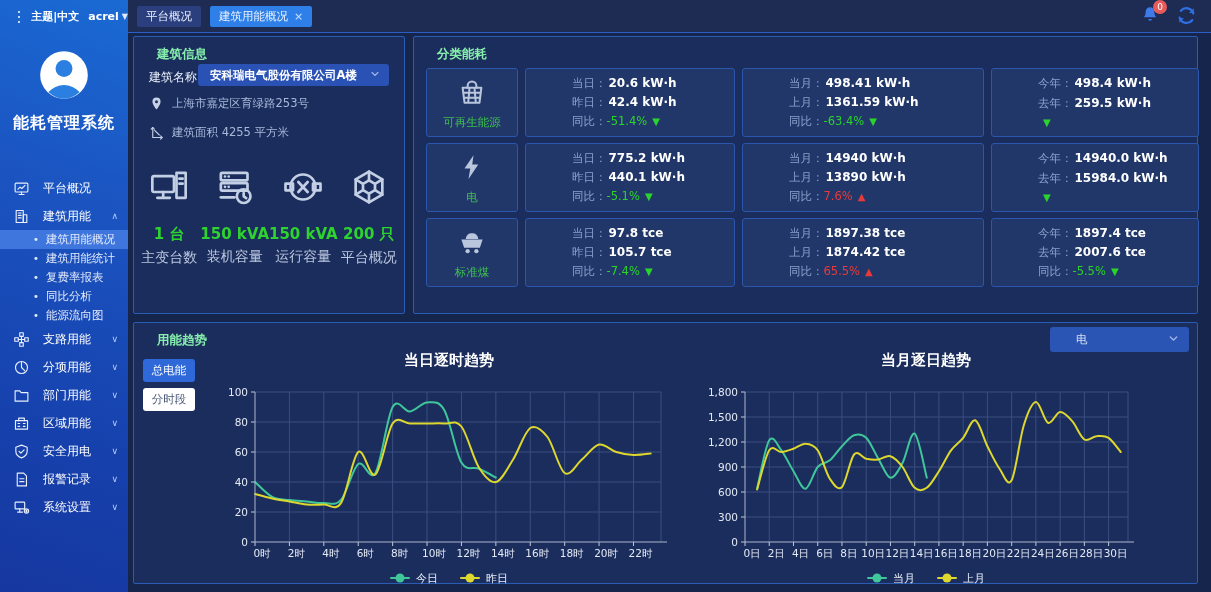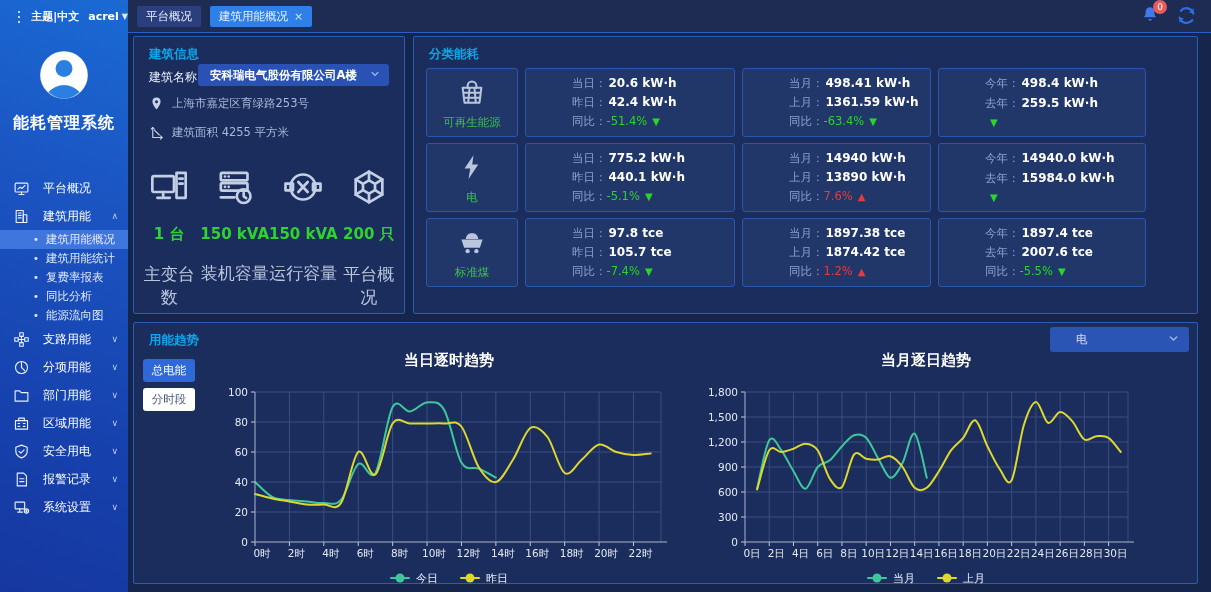--- a/index.html
+++ b/index.html
@@ -40,50 +40,50 @@
   .tab-close { margin-left:6px; color:#cfe4ff; font-size:11px; }
   .topbar-icons { position:absolute; right:14px; top:0; height:33px; display:flex; align-items:center; gap:16px; }
   .bell-wrap { position:relative; color:#3e7ae8; cursor:pointer; }
   .bell-wrap svg { width:20px; height:20px; }
   .bell-badge { position:absolute; top:-5px; right:-7px; background:#e85b5b; color:#fff; font-size:9px;
     min-width:14px; height:14px; border-radius:8px; display:flex; align-items:center; justify-content:center; padding:0 3px; }
   .refresh { color:#2f6fe4; cursor:pointer; }
   .refresh svg { width:21px; height:21px; }
   
   .panel { position:absolute; background:#1b2d5c; border:1px solid #2b5cb4; border-radius:2px; }
-  .panel-title { position:absolute; left:15px; top:9px; font-size:12.5px; font-weight:600; color:#0ea5e9; }
+  .panel-title { position:absolute; left:23px; top:9px; font-size:12.5px; font-weight:600; color:#86efac; }
   .building-panel { left:133px; top:36px; width:272px; height:278px; }
   .category-panel { left:413px; top:36px; width:785px; height:278px; }
   .trend-panel { left:133px; top:322px; width:1065px; height:262px; }
   
   .bi-name-label { position:absolute; left:15px; top:32px; color:#eaf0fc; }
   .bi-select { position:absolute; left:64px; top:27px; width:191px; height:22px; background:#2a52b5; border-radius:3px;
     display:flex; align-items:center; padding:0 9px 0 12px; font-size:11.5px; font-weight:600; cursor:pointer; }
   .bi-select .chev { margin-left:auto; color:#9fb4e4; }
   .bi-select .chev svg { width:10px; height:10px; }
   .bi-row { position:absolute; left:15px; display:flex; align-items:center; gap:8px; color:#a9b8da; font-size:11.5px; }
   .bi-row .ic { color:#c6d1e6; display:flex; }
   .bi-row .ic svg { width:15px; height:15px; }
   .bi-stats { position:absolute; left:4px; right:4px; top:130px; display:flex; }
   .bi-stat { flex:1; text-align:center; }
   .bi-stat .ic { color:#c3cfe4; }
   .bi-stat .ic svg { width:40px; height:40px; }
   .bi-stat .val { margin-top:15px; color:#2fd32f; font-size:15px; font-weight:bold; white-space:nowrap; }
-  .bi-stat .lab { margin-top:19px; color:#b9c6de; font-size:17px; }
+  .bi-stat .lab { margin-top:5px; color:#b9c6de; font-size:14px; }
   
   #category-rows { position:absolute; left:12px; top:31px; }
   .cat-row { display:flex; gap:7px; margin-bottom:6px; height:69px; }
   .cat-icon-card { width:92px; border:1px solid #2a57ac; background:#213769; border-radius:3px;
     display:flex; flex-direction:column; align-items:center; justify-content:space-between; padding:8px 0 6px; }
   .cat-icon-card .ic { color:#b9c6de; }
   .cat-icon-card .ic svg { width:30px; height:30px; }
   .cat-icon-card .cl { color:#3cbf4e; font-size:11.5px; }
   .cat-card { border:1px solid #2a57ac; background:#213769; border-radius:3px; padding:7px 0 7px 46px;
     display:flex; flex-direction:column; justify-content:space-between; }
-  .cat-card.w1 { width:210px; } .cat-card.w2 { width:189px; } .cat-card.w3 { width:208px; }
+  .cat-card.w1 { width:210px; } .cat-card.w2 { width:242px; } .cat-card.w3 { width:208px; }
   .cat-line { font-size:11.5px; color:#8aa0cc; white-space:nowrap; }
   .cat-line b { color:#fff; font-size:12px; font-weight:600; margin-left:2px; }
   .rv.down { color:#2bd42b; } .rv.up { color:#e83a3a; }
   .tri { font-size:10px; margin-left:5px; }
   .tri.down { color:#2bd42b; } .tri.up { color:#e83a3a; }
   
   .trend-btns { position:absolute; left:9px; top:36px; width:52px; }
   .trend-btn { height:23px; border-radius:3px; display:flex; align-items:center; justify-content:center;
     font-size:11.5px; margin-bottom:6px; cursor:pointer; }
   .trend-btn.active { background:#2e68d9; color:#fff; }
@@ -395,21 +395,21 @@
             <span class="cl">标准煤</span>
           </div>
           <div class="cat-card w1">
             <div class="cat-line"><span>当日：</span><b>97.8 tce</b></div>
             <div class="cat-line"><span>昨日：</span><b>105.7 tce</b></div>
             <div class="cat-line"><span>同比：</span><span class="rv down">-7.4%</span><span class="tri down">▼</span></div>
           </div>
           <div class="cat-card w2">
             <div class="cat-line"><span>当月：</span><b>1897.38 tce</b></div>
             <div class="cat-line"><span>上月：</span><b>1874.42 tce</b></div>
-            <div class="cat-line"><span>同比：</span><span class="rv up">1.2%</span><span class="tri up">▲</span></div>
+            <div class="cat-line"><span>同比：</span><span class="rv up">65.5%</span><span class="tri up">▲</span></div>
           </div>
           <div class="cat-card w3">
             <div class="cat-line"><span>今年：</span><b>1897.4 tce</b></div>
             <div class="cat-line"><span>去年：</span><b>2007.6 tce</b></div>
             <div class="cat-line"><span>同比：</span><span class="rv down">-5.5%</span><span class="tri down">▼</span></div>
           </div>
         </div>
       </div>
   </section>
 

